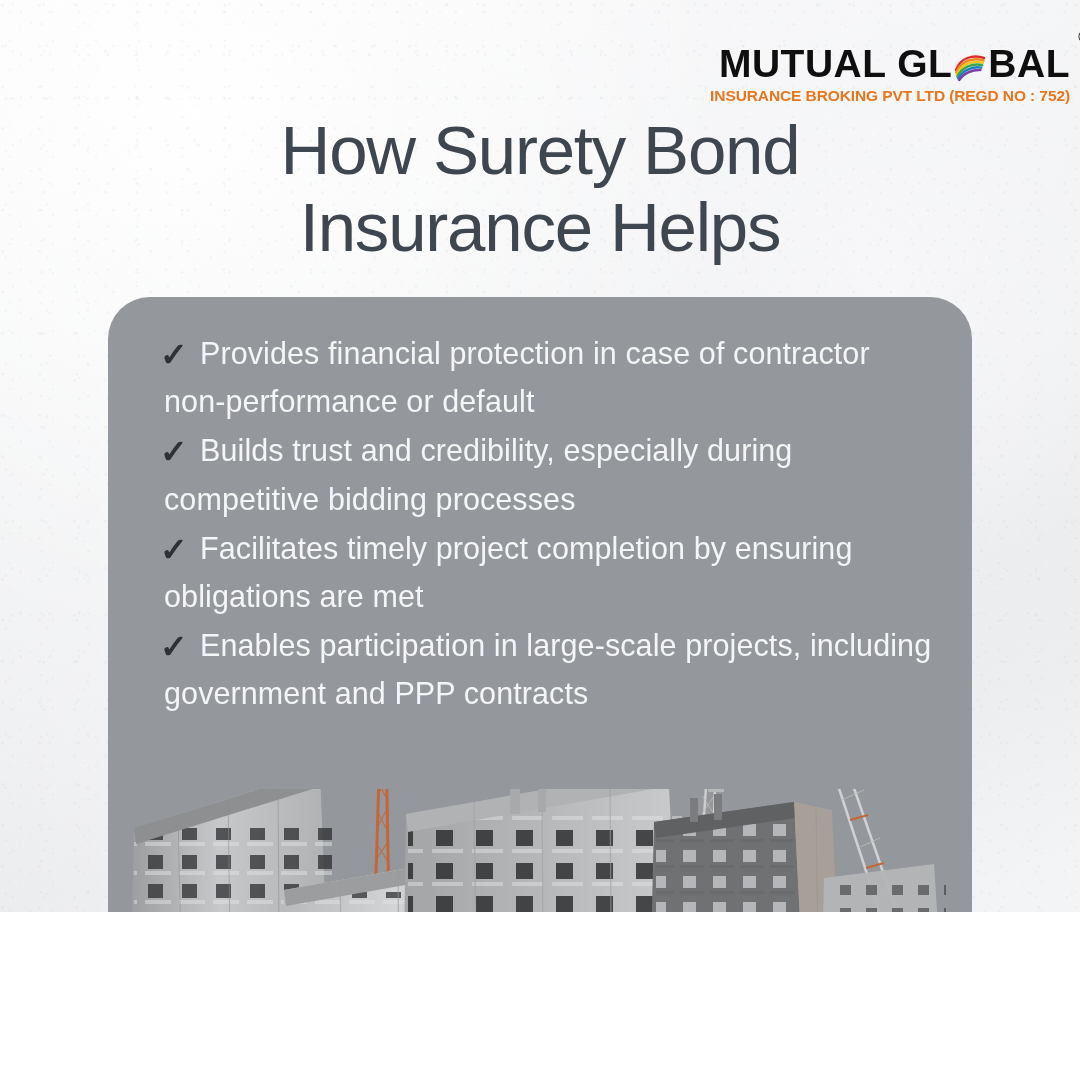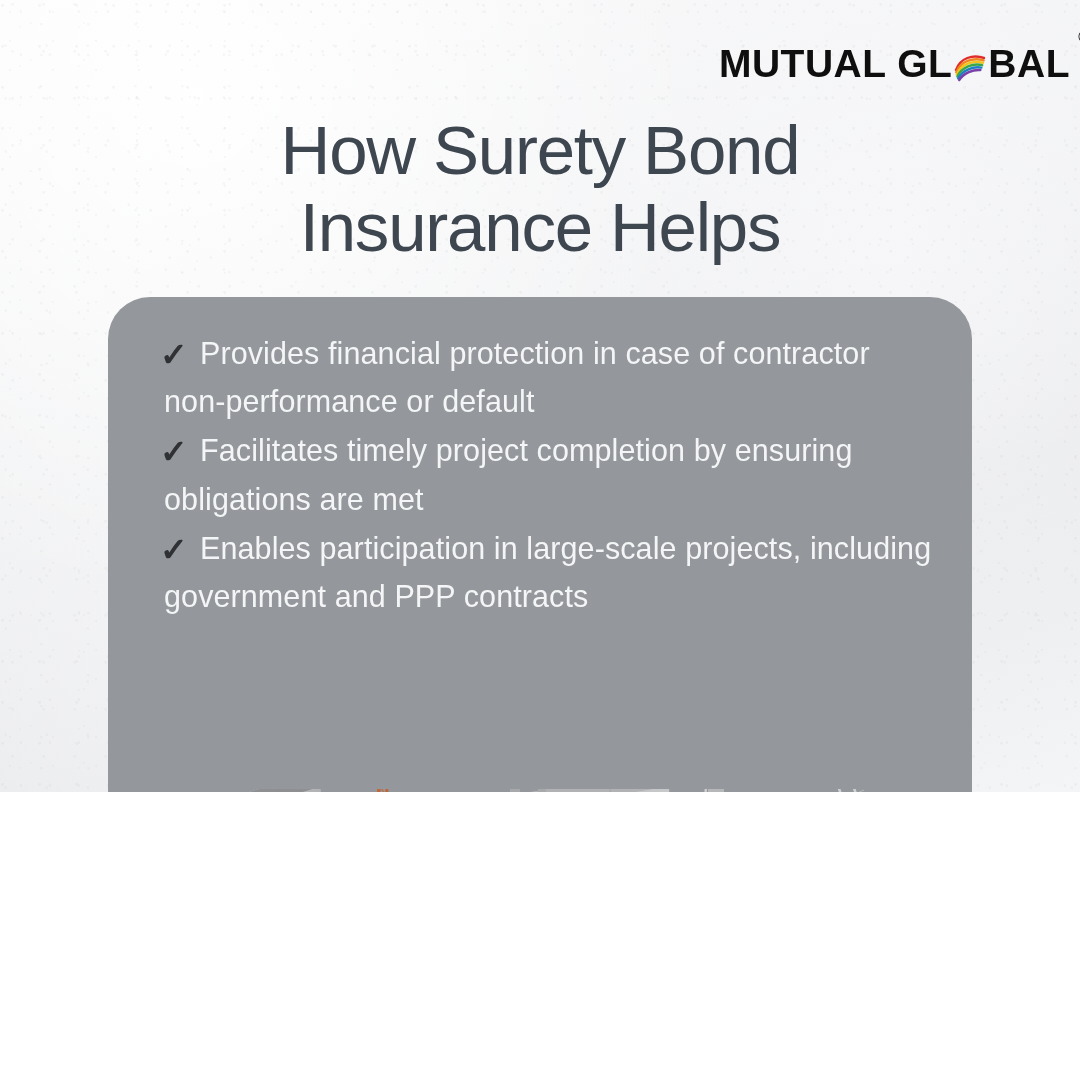--- a/index.html
+++ b/index.html
@@ -5,21 +5,21 @@
   * { margin:0; padding:0; box-sizing:border-box; }
 
   html, body {
     width:1080px; height:1080px;
     font-family:"Liberation Sans", sans-serif;
     overflow:hidden;
   }
 
   #poster {
     position:relative;
-    width:1080px; height:792px;
+    width:1080px; height:912px;
     background:
       radial-gradient(circle at 18% 12%, rgba(255,255,255,0.95) 0%, rgba(255,255,255,0) 45%),
       radial-gradient(circle at 82% 30%, rgba(248,248,250,0.85) 0%, rgba(255,255,255,0) 40%),
       radial-gradient(circle at 30% 75%, rgba(246,246,248,0.9) 0%, rgba(255,255,255,0) 50%),
       linear-gradient(160deg, #fbfbfc 0%, #f2f3f4 40%, #e9eaec 70%, #f4f5f6 100%);
     overflow:hidden;
   }
 
   
   #poster::before {
@@ -159,20 +159,21 @@
             <path d="M3 21 C7 9, 20 5, 31 9" stroke="#e02b2b" stroke-width="2.4"></path>
             <path d="M3.3 23.4 C7.6 12, 20 8, 30.6 11.4" stroke="#f0861f" stroke-width="2.4"></path>
             <path d="M3.8 25.6 C8.2 15, 20 11, 30 13.8" stroke="#f3c51c" stroke-width="2.4"></path>
             <path d="M4.4 27.6 C9 18, 20 14, 29.2 16.2" stroke="#3aa64a" stroke-width="2.4"></path>
             <path d="M5.2 29.4 C9.8 21, 20 17.2, 28.4 18.6" stroke="#1f7fc4" stroke-width="2.4"></path>
             <path d="M6.2 31 C10.8 24, 20 20.4, 27.4 21" stroke="#7a3fa8" stroke-width="2.4"></path>
           </g>
         </svg>
       </span><span>BAL</span><span id="logo-reg">®</span>
     </div>
+    <div id="logo-sub">INSURANCE BROKING PVT LTD (REGD NO : 752)</div>
   </div>
 
   <h1 id="title">
     <span class="tline">How Surety Bond</span>
     <span class="tline">Insurance Helps</span>
   </h1>
 
   <div id="photo">
     <svg viewBox="0 0 864 520" xmlns="http://www.w3.org/2000/svg" preserveAspectRatio="none">
       <defs>
@@ -368,17 +369,18 @@
         <path d="M0 492 C210 510, 540 514, 864 476"></path>
         <path d="M92 508 C320 518, 600 516, 864 502"></path>
       </g>
     </svg>
   </div>
 
   <div id="card"></div>
 
   <div id="bullets">
     <p class="bullet"><span class="tick">✓</span><span>Provides financial protection in case of contractor non-performance or default</span></p>
+    <p class="bullet"><span class="tick">✓</span><span>Builds trust and credibility, especially during competitive bidding processes</span></p>
     <p class="bullet"><span class="tick">✓</span><span>Facilitates timely project completion by ensuring obligations are met</span></p>
     <p class="bullet"><span class="tick">✓</span><span>Enables participation in large-scale projects, including government and PPP contracts</span></p>
   </div>
 
 </div>
 
 </body></html>

